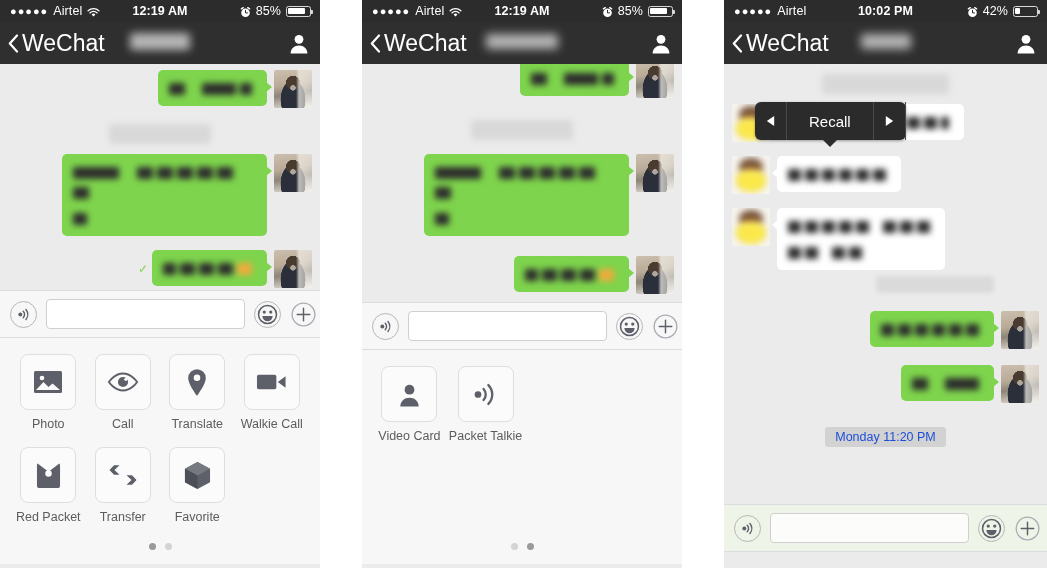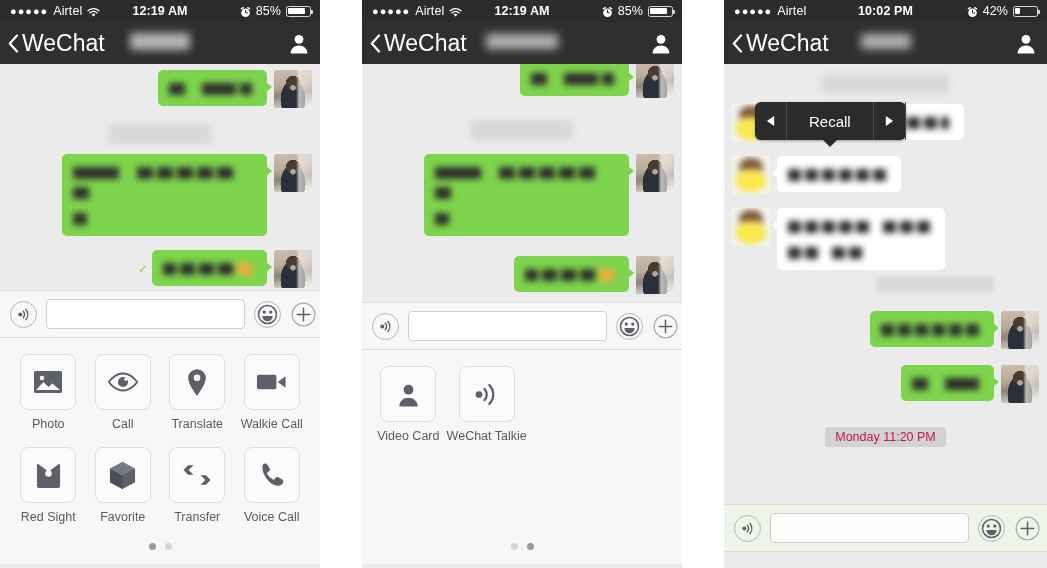--- a/index.html
+++ b/index.html
@@ -142,21 +142,21 @@
   .emoji-chip { background:#f2a93b !important; width:15px !important; }
 
   .timechip-wrap { display:flex; justify-content:center; }
   .timechip {
     background:#d6d6d6; color:#ffffff;
     border-radius:3px; padding:3px 10px;
     font-size:12.5px;
   }
   .timechip.blurred { filter: blur(3px); color:transparent;
                       background:rgba(214,214,214,.9); }
-  .timechip.plain { background:#d2d2d2; color:#be185d; filter:none; }
+  .timechip.plain { background:#d2d2d2; color:#1d4ed8; filter:none; }
 
   .readtick { color:#7ed44c; font-size:12px; margin-right:4px; align-self:center; }
 
   
   .inputbar {
     display:flex; align-items:center; gap:9px;
     padding: 8px 10px;
     background:#f7f7f7;
     border-top:1px solid #dcdcdc;
     border-bottom:1px solid #dcdcdc;
@@ -390,52 +390,44 @@
         </div>
 
         <div class="attach-cell">
           <div class="attach-tile">
             <svg viewBox="0 0 26 28" width="25" height="27">
                 <rect x="1" y="1" width="24" height="26" rx="2" fill="#5d6068"></rect>
                 <path d="M1 1l12 9L25 1z" fill="#fbfbfb"></path>
                 <circle cx="13" cy="12" r="3.4" fill="#fbfbfb"></circle>
               </svg>
           </div>
-          <div class="attach-label">Red Sight</div>
+          <div class="attach-label">Red Packet</div>
+        </div>
+
+        <div class="attach-cell">
+          <div class="attach-tile">
+            <svg viewBox="0 0 30 24" width="30" height="24">
+                <path d="M28 7H6.5l5-4.8H6L1.5 7 6 11.8h5.5L6.5 7H28z" fill="#5d6068"></path>
+                <path d="M2 17h21.5l-5-4.8H24L28.5 17 24 21.8h-5.5l5-4.8H2z" fill="#5d6068"></path>
+              </svg>
+          </div>
+          <div class="attach-label">Transfer</div>
         </div>
 
         <div class="attach-cell">
           <div class="attach-tile">
             <svg viewBox="0 0 28 30" width="27" height="29">
                 <path d="M14 1 27 8v14l-13 7L1 22V8z" fill="#5d6068"></path>
                 <path d="M14 1 27 8l-13 7L1 8z" fill="#76797f"></path>
                 <path d="M14 15v14L1 22V8z" fill="#4c4f55"></path>
               </svg>
           </div>
           <div class="attach-label">Favorite</div>
         </div>
 
-        <div class="attach-cell">
-          <div class="attach-tile">
-            <svg viewBox="0 0 30 24" width="30" height="24">
-                <path d="M28 7H6.5l5-4.8H6L1.5 7 6 11.8h5.5L6.5 7H28z" fill="#5d6068"></path>
-                <path d="M2 17h21.5l-5-4.8H24L28.5 17 24 21.8h-5.5l5-4.8H2z" fill="#5d6068"></path>
-              </svg>
-          </div>
-          <div class="attach-label">Transfer</div>
-        </div>
-
-        <div class="attach-cell">
-          <div class="attach-tile">
-            <svg viewBox="0 0 26 28" width="25" height="27">
-                <path d="M4.6 2.2c1.8-1.5 3.4-.6 4.3.9l2 3.4c.8 1.4.5 2.3-.6 3.2l-1.5 1.2c-.5.4-.5.8-.2 1.5a17 17 0 0 0 5.8 5.8c.7.4 1.1.3 1.5-.2l1.2-1.5c.9-1.1 1.8-1.4 3.2-.6l3.4 2c1.5.9 2.4 2.5.9 4.3-2 2.4-5 3.3-8.6 1.8-4.4-1.9-8.4-5.9-10.3-10.3C4.2 10.6 2.2 4.6 4.6 2.2z" fill="#5d6068"></path>
-              </svg>
-          </div>
-          <div class="attach-label">Voice Call</div>
-        </div>
 
       </div>
       <div class="pager">
         <span class="pdot active"></span>
         <span class="pdot"></span>
       </div>
     </div>
   </div>
 
   <div class="phone" id="panel-2">
@@ -559,21 +551,21 @@
           </div>
           <div class="attach-label">Video Card</div>
         </div>
         <div class="attach-cell">
           <div class="attach-tile">
             <svg viewBox="0 0 30 26" width="29" height="25">
                 <circle cx="7.2" cy="13" r="3.5" fill="#5d6068"></circle>
                 <path d="M13 7.2a8.6 8.6 0 0 1 0 11.6M18 3.2a14 14 0 0 1 0 19.6" stroke="#5d6068" stroke-width="2.4" fill="none" stroke-linecap="round"></path>
               </svg>
           </div>
-          <div class="attach-label">WeChat Talkie</div>
+          <div class="attach-label">Packet Talkie</div>
         </div>
       </div>
       <div class="pager">
         <span class="pdot"></span>
         <span class="pdot active"></span>
       </div>
     </div>
   </div>
 
   <div class="phone" id="panel-3">

